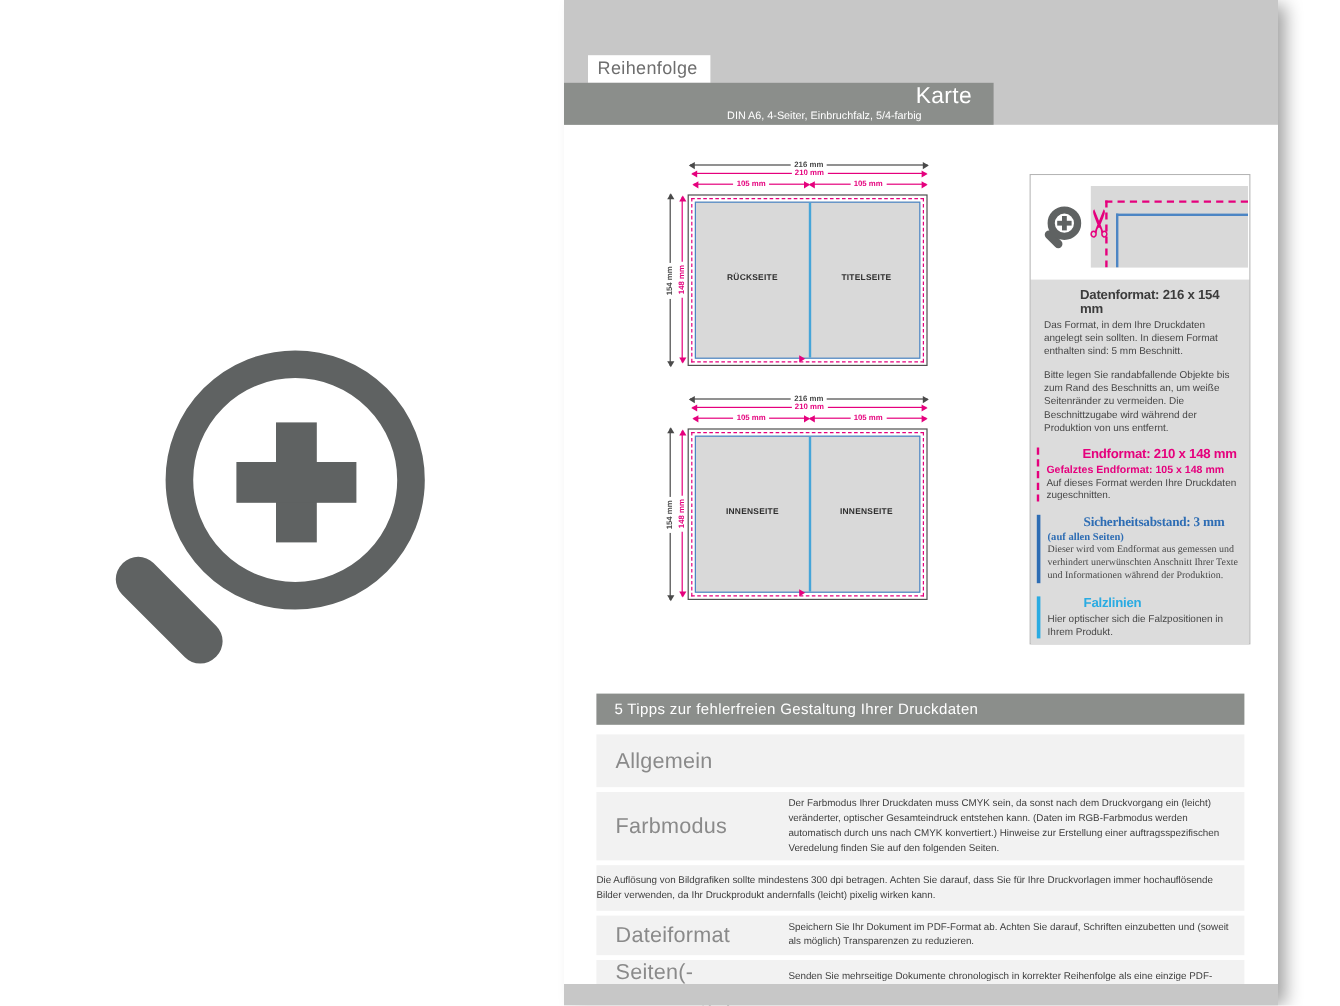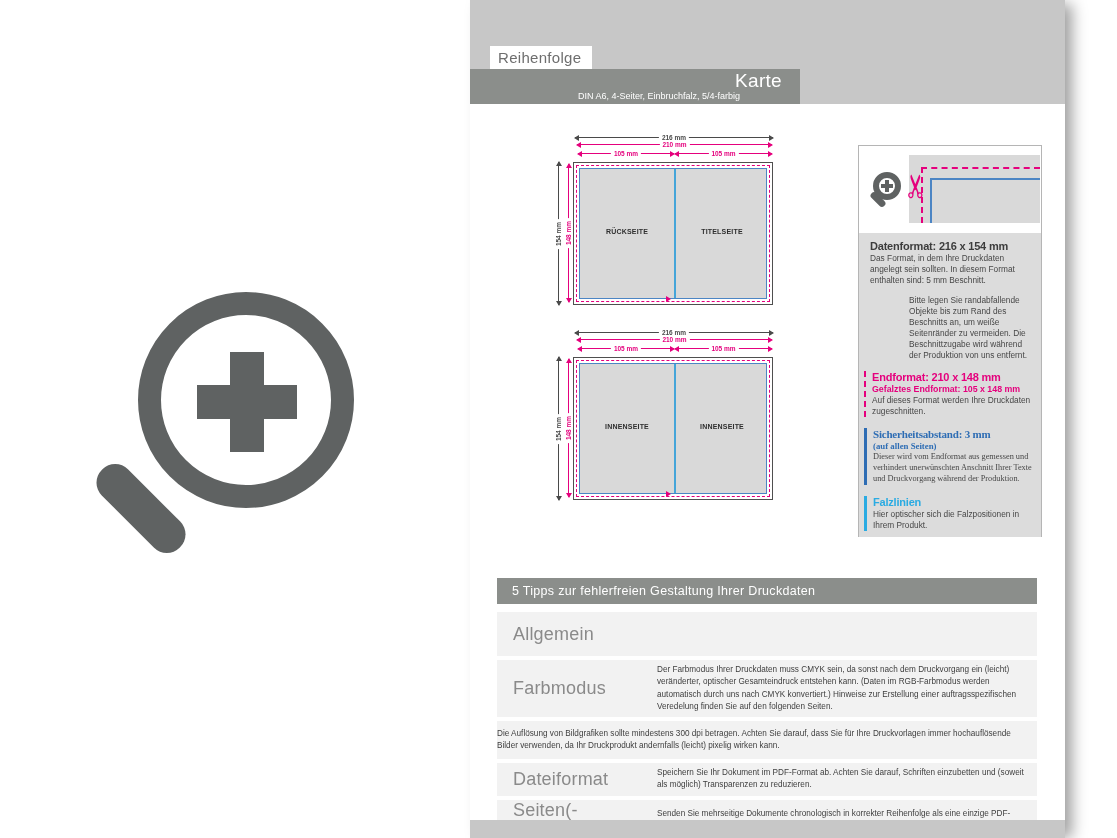--- a/index.html
+++ b/index.html
@@ -27,21 +27,21 @@
   .mag-big .bar-h{position:absolute;left:59px;top:93px;width:100px;height:34px;background:var(--icongray);}
   .mag-big .handle{position:absolute;left:-52px;top:198px;width:110px;height:37px;
     border-radius:18px;background:var(--icongray);transform:rotate(45deg);}
 
   
   .page{position:absolute;left:470px;top:0;width:595px;height:838px;background:#fff;
     box-shadow:9px 2px 14px -2px rgba(0,0,0,0.38);}
   .page-header{position:absolute;left:0;top:0;width:595px;height:104px;background:var(--lightgray);}
   .sheet-label{position:absolute;left:20px;top:46px;width:102px;height:23px;background:#fff;
     color:#6e6e6e;font-size:15px;line-height:23px;padding-left:8px;letter-spacing:0.3px;}
-  .title-bar{position:absolute;left:0;top:69px;width:330px;height:35px;background:var(--bargray);}
+  .title-bar{position:absolute;left:0;top:69px;width:358px;height:35px;background:var(--bargray);}
   .title-bar .t{position:absolute;right:18px;top:1px;color:#fff;font-size:19px;letter-spacing:0.3px;}
   .title-bar .st{position:absolute;right:60px;top:22px;color:#fff;font-size:9px;}
   .page-footer{position:absolute;left:0;top:820px;width:595px;height:18px;background:var(--lightgray);}
 
   
   .dim-h{position:absolute;height:0;border-top:1px solid currentColor;}
   .dim-h::before{content:"";position:absolute;left:-1px;top:-3.5px;
     border-top:3px solid transparent;border-bottom:3px solid transparent;border-right:5px solid currentColor;}
   .dim-h::after{content:"";position:absolute;right:-1px;top:-3.5px;
     border-top:3px solid transparent;border-bottom:3px solid transparent;border-left:5px solid currentColor;}
@@ -86,24 +86,24 @@
   .corner{position:absolute;left:50px;top:9px;width:131px;height:68px;background:#d9d9d9;overflow:hidden;}
   .corner .m-h{position:absolute;left:12px;top:12px;width:119px;border-top:2px dashed var(--magenta);}
   .corner .m-v{position:absolute;left:12px;top:12px;height:56px;border-left:2px dashed var(--magenta);}
   .corner .b-h{position:absolute;left:21px;top:23px;width:110px;border-top:2px solid var(--safeblue);}
   .corner .b-v{position:absolute;left:21px;top:23px;height:45px;border-left:2px solid var(--safeblue);}
   .scissors{position:absolute;left:44px;top:24px;font-size:32px;color:var(--magenta);
     transform:rotate(-90deg);line-height:1;}
   .ip-body{position:absolute;left:0;top:87px;width:182px;height:304px;background:var(--panelgray);
     padding:7px 8px 0 5px;}
   .sec{margin-bottom:11px;padding-left:6px;}
-  .sec h3{font-size:11px;letter-spacing:-0.2px;margin-bottom:1px;}
+  .sec h3{font-size:11px;letter-spacing:-0.2px;margin-bottom:1px;margin-left:30px;}
   .sec .sub{font-size:8.8px;font-weight:bold;margin-bottom:1px;}
   .sec p{font-size:8.3px;line-height:1.32;color:#474747;}
-  .sec p + p{margin-top:9px;margin-left:39px;}
+  .sec p + p{margin-top:9px;}
   .sec-data h3{color:#3c3c3c;}
   .sec-end{border-left:2px dashed var(--magenta);}
   .sec-end h3,.sec-end .sub{color:var(--magenta);}
   .sec-safe{border-left:3px solid var(--blue);font-family:Liberation Serif, serif;}
   .sec-safe h3,.sec-safe .sub{color:var(--blue);}
   .sec-fold{border-left:3px solid var(--cyan);}
   .sec-fold h3{color:var(--cyan);}
 
   
   .tips{position:absolute;left:27px;top:578px;width:540px;}
@@ -217,21 +217,21 @@
           <p>Bitte legen Sie randabfallende Objekte bis zum Rand des Beschnitts an, um weiße Seitenränder zu vermeiden. Die Beschnittzugabe wird während der Produktion von uns entfernt.</p>
         </div>
         <div class="sec sec-end">
           <h3>Endformat: 210 x 148 mm</h3>
           <div class="sub">Gefalztes Endformat: 105 x 148 mm</div>
           <p>Auf dieses Format werden Ihre Druckdaten zugeschnitten.</p>
         </div>
         <div class="sec sec-safe">
           <h3>Sicherheitsabstand: 3 mm</h3>
           <div class="sub">(auf allen Seiten)</div>
-          <p>Dieser wird vom Endformat aus gemessen und verhindert unerwünschten Anschnitt Ihrer Texte und Druckvorgang während der Produktion.</p>
+          <p>Dieser wird vom Endformat aus gemessen und verhindert unerwünschten Anschnitt Ihrer Texte und Informationen während der Produktion.</p>
         </div>
         <div class="sec sec-fold">
           <h3>Falzlinien</h3>
           <p>Hier optischer sich die Falzpositionen in Ihrem Produkt.</p>
         </div>
       </div>
     </div>
 
     <div class="tips">
       <div class="tips-header">5 Tipps zur fehlerfreien Gestaltung Ihrer Druckdaten</div>

